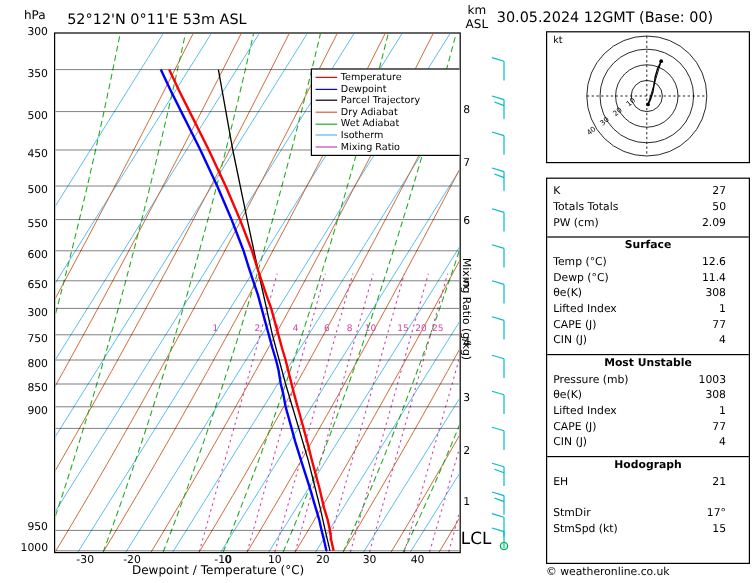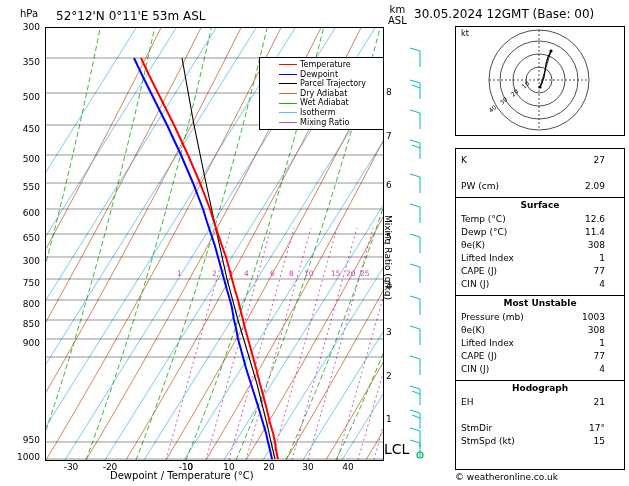--- a/index.html
+++ b/index.html
@@ -13,21 +13,21 @@
   #chart-panel{left:0;top:0;width:400px;height:486px;}
   #plot-frame{left:45px;top:27px;width:337px;height:432px;border:1px solid #000;background:#fff;overflow:hidden;}
   #plot-svg{position:absolute;left:0;top:0;}
   #ylabel-hpa{left:20px;top:8px;font-size:10px;}
   #ylabel-km{left:388px;top:4px;font-size:10px;text-align:center;line-height:11px;}
   #title-left{left:56px;top:9px;font-size:12px;}
   #xaxis-title{left:110px;top:470px;font-size:10px;}
   .ytick{position:absolute;right:0;font-size:9px;text-align:right;width:40px;}
   .ytick-r{position:absolute;left:0;font-size:9px;text-align:left;width:22px;}
   .xtick{position:absolute;top:462px;font-size:9px;text-align:center;width:30px;}
-  #legend{position:absolute;left:213px;top:29px;width:120px;background:#fff;border:1px solid #000;padding:2px 19px;font-size:8px;line-height:9.6px;}
+  #legend{position:absolute;left:213px;top:29px;width:120px;background:#fff;border:1px solid #000;padding:2px 3px;font-size:8px;line-height:9.6px;}
   #legend .row{display:flex;align-items:center;gap:3px;height:9.6px;}
   #legend .sw{width:18px;height:0;border-top-width:1.5px;border-top-style:solid;}
   #mixing-label{position:absolute;left:381px;top:215px;width:12px;font-size:9px;
     writing-mode:vertical-rl;text-orientation:mixed;}
   #lcl-label{position:absolute;left:384px;top:441px;font-size:14px;color:#000;}
   
   #right-title{left:414px;top:7px;font-size:12px;}
   #hodo-box{left:455px;top:26px;width:168px;height:108px;border:1px solid #000;background:#fff;}
   #kt-label{left:461px;top:29px;font-size:8px;}
   #table-box{left:455px;top:148px;width:168px;height:320px;border:1px solid #000;background:#fff;}
@@ -319,20 +319,24 @@
   </svg>
 </div>
 <div class="abs" id="kt-label">kt</div>
 
 <div class="abs" id="table-box">
 
   <div class="tline" style="top:6px;">
     <span>K</span>
     <span class="v">27</span>
   </div>
+  <div class="tline" style="top:19px;">
+    <span>Totals Totals</span>
+    <span class="v">50</span>
+  </div>
   <div class="tline" style="top:32px;">
     <span>PW (cm)</span>
     <span class="v">2.09</span>
   </div>
 
   <div class="hr" style="top:48px;"></div>
   <div class="thead" style="top:51px;">Surface</div>
 
   <div class="tline" style="top:65px;">
     <span>Temp (°C)</span>

